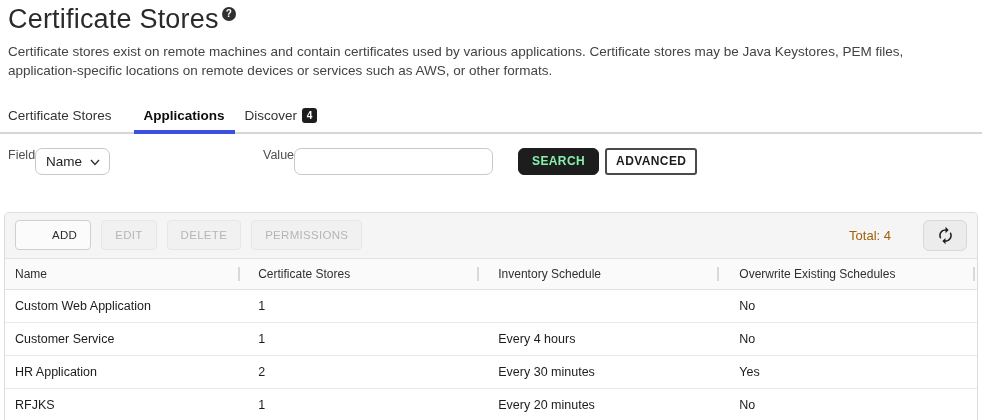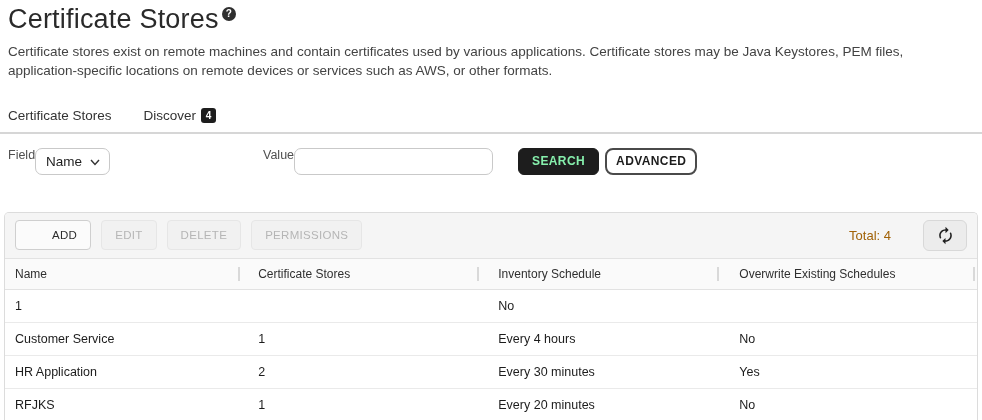--- a/index.html
+++ b/index.html
@@ -66,21 +66,21 @@
   .btn-search {
     margin-left: 15px; height: 27px; padding: 0 13px;
     background: #1d1d1d; color: #86efac;
     border: 1px solid #1d1d1d; border-radius: 6px;
     font-size: 12px; font-weight: bold; letter-spacing: .4px;
     font-family: "Liberation Sans", sans-serif; cursor: pointer;
   }
   .btn-advanced {
     margin-left: 6px; height: 27px; padding: 0 9px;
     background: #fff; color: #1c1c1c;
-    border: 2px solid #4a4a4a; border-radius: 8px;
+    border: 2px solid #4a4a4a; border-radius: 3px;
     font-size: 12px; font-weight: bold; letter-spacing: .4px;
     font-family: "Liberation Sans", sans-serif; cursor: pointer;
   }
 
   
   .grid-container {
     margin: 37px 4px 0 4px; height: 300px;
     border: 1px solid #dcdcdc; border-bottom: none;
     border-radius: 5px 5px 0 0; overflow: hidden; background: #fff;
   }
@@ -126,20 +126,23 @@
 <div class="page-header">
   <div class="page-title">Certificate Stores</div>
   <div class="help-badge">?</div>
 </div>
 
 <div class="page-desc">Certificate stores exist on remote machines and contain certificates used by various applications. Certificate stores may be Java Keystores, PEM files, application-specific locations on remote devices or services such as AWS, or other formats.</div>
 
 <div class="tabs">
   <div class="tab first">
     <span>Certificate Stores</span>
+  </div>
+  <div class="tab active">
+    <span>Applications</span>
   </div>
   <div class="tab">
     <span>Discover</span>
     <span class="tab-badge">4</span>
   </div>
 </div>
 
 <div class="filter-bar">
   <div class="filter-group w-field">
     <span class="filter-label">Field</span>
@@ -177,20 +180,21 @@
     </div>
   </div>
   <div class="thead">
       <div class="th">Name</div>
       <div class="th">Certificate Stores</div>
       <div class="th">Inventory Schedule</div>
       <div class="th">Overwrite Existing Schedules</div>
     </div>
   <div>
       <div class="tr">
+        <div class="td">Custom Web Application</div>
         <div class="td">1</div>
         <div class="td"></div>
         <div class="td">No</div>
       </div>
       <div class="tr">
         <div class="td">Customer Service</div>
         <div class="td">1</div>
         <div class="td">Every 4 hours</div>
         <div class="td">No</div>
       </div>

